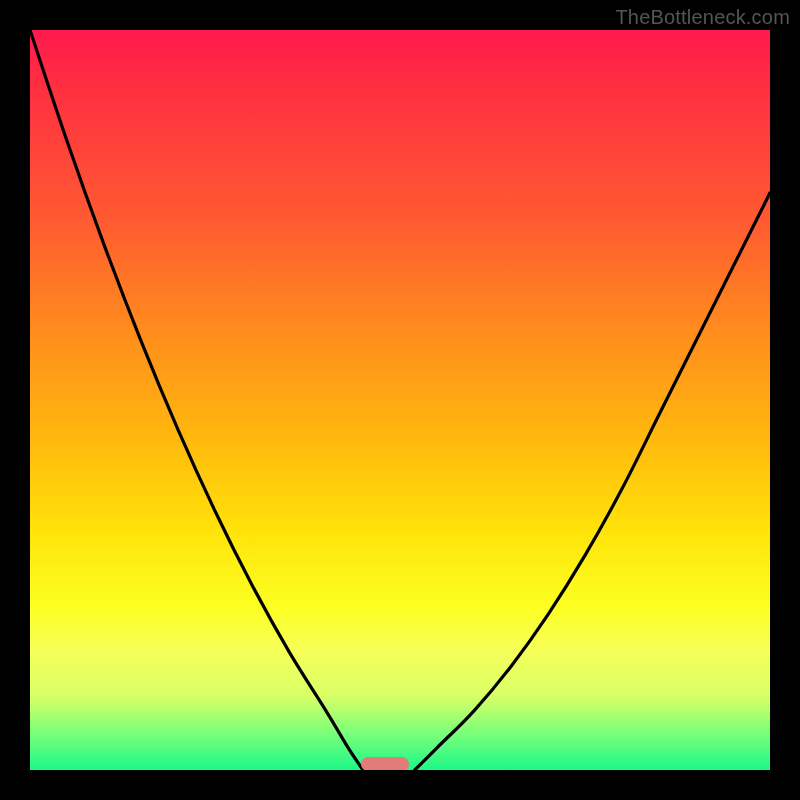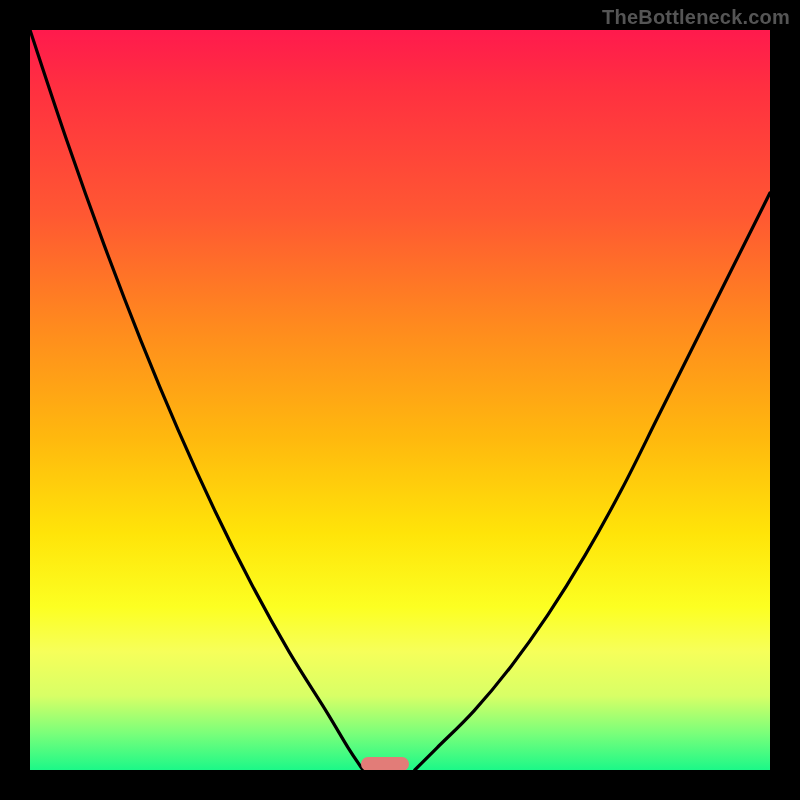--- a/index.html
+++ b/index.html
@@ -16,21 +16,21 @@
     width: 800px;
     height: 800px;
     background: #000;
   }
   .watermark {
     position: absolute;
     top: 6px;
     right: 10px;
     color: #555;
     font-size: 20px;
-    font-weight: 700;
+    font-weight: 400;
     letter-spacing: 0.2px;
     z-index: 5;
   }
   .plot {
     position: absolute;
     left: 30px;
     top: 30px;
     width: 740px;
     height: 740px;
     background: linear-gradient(

